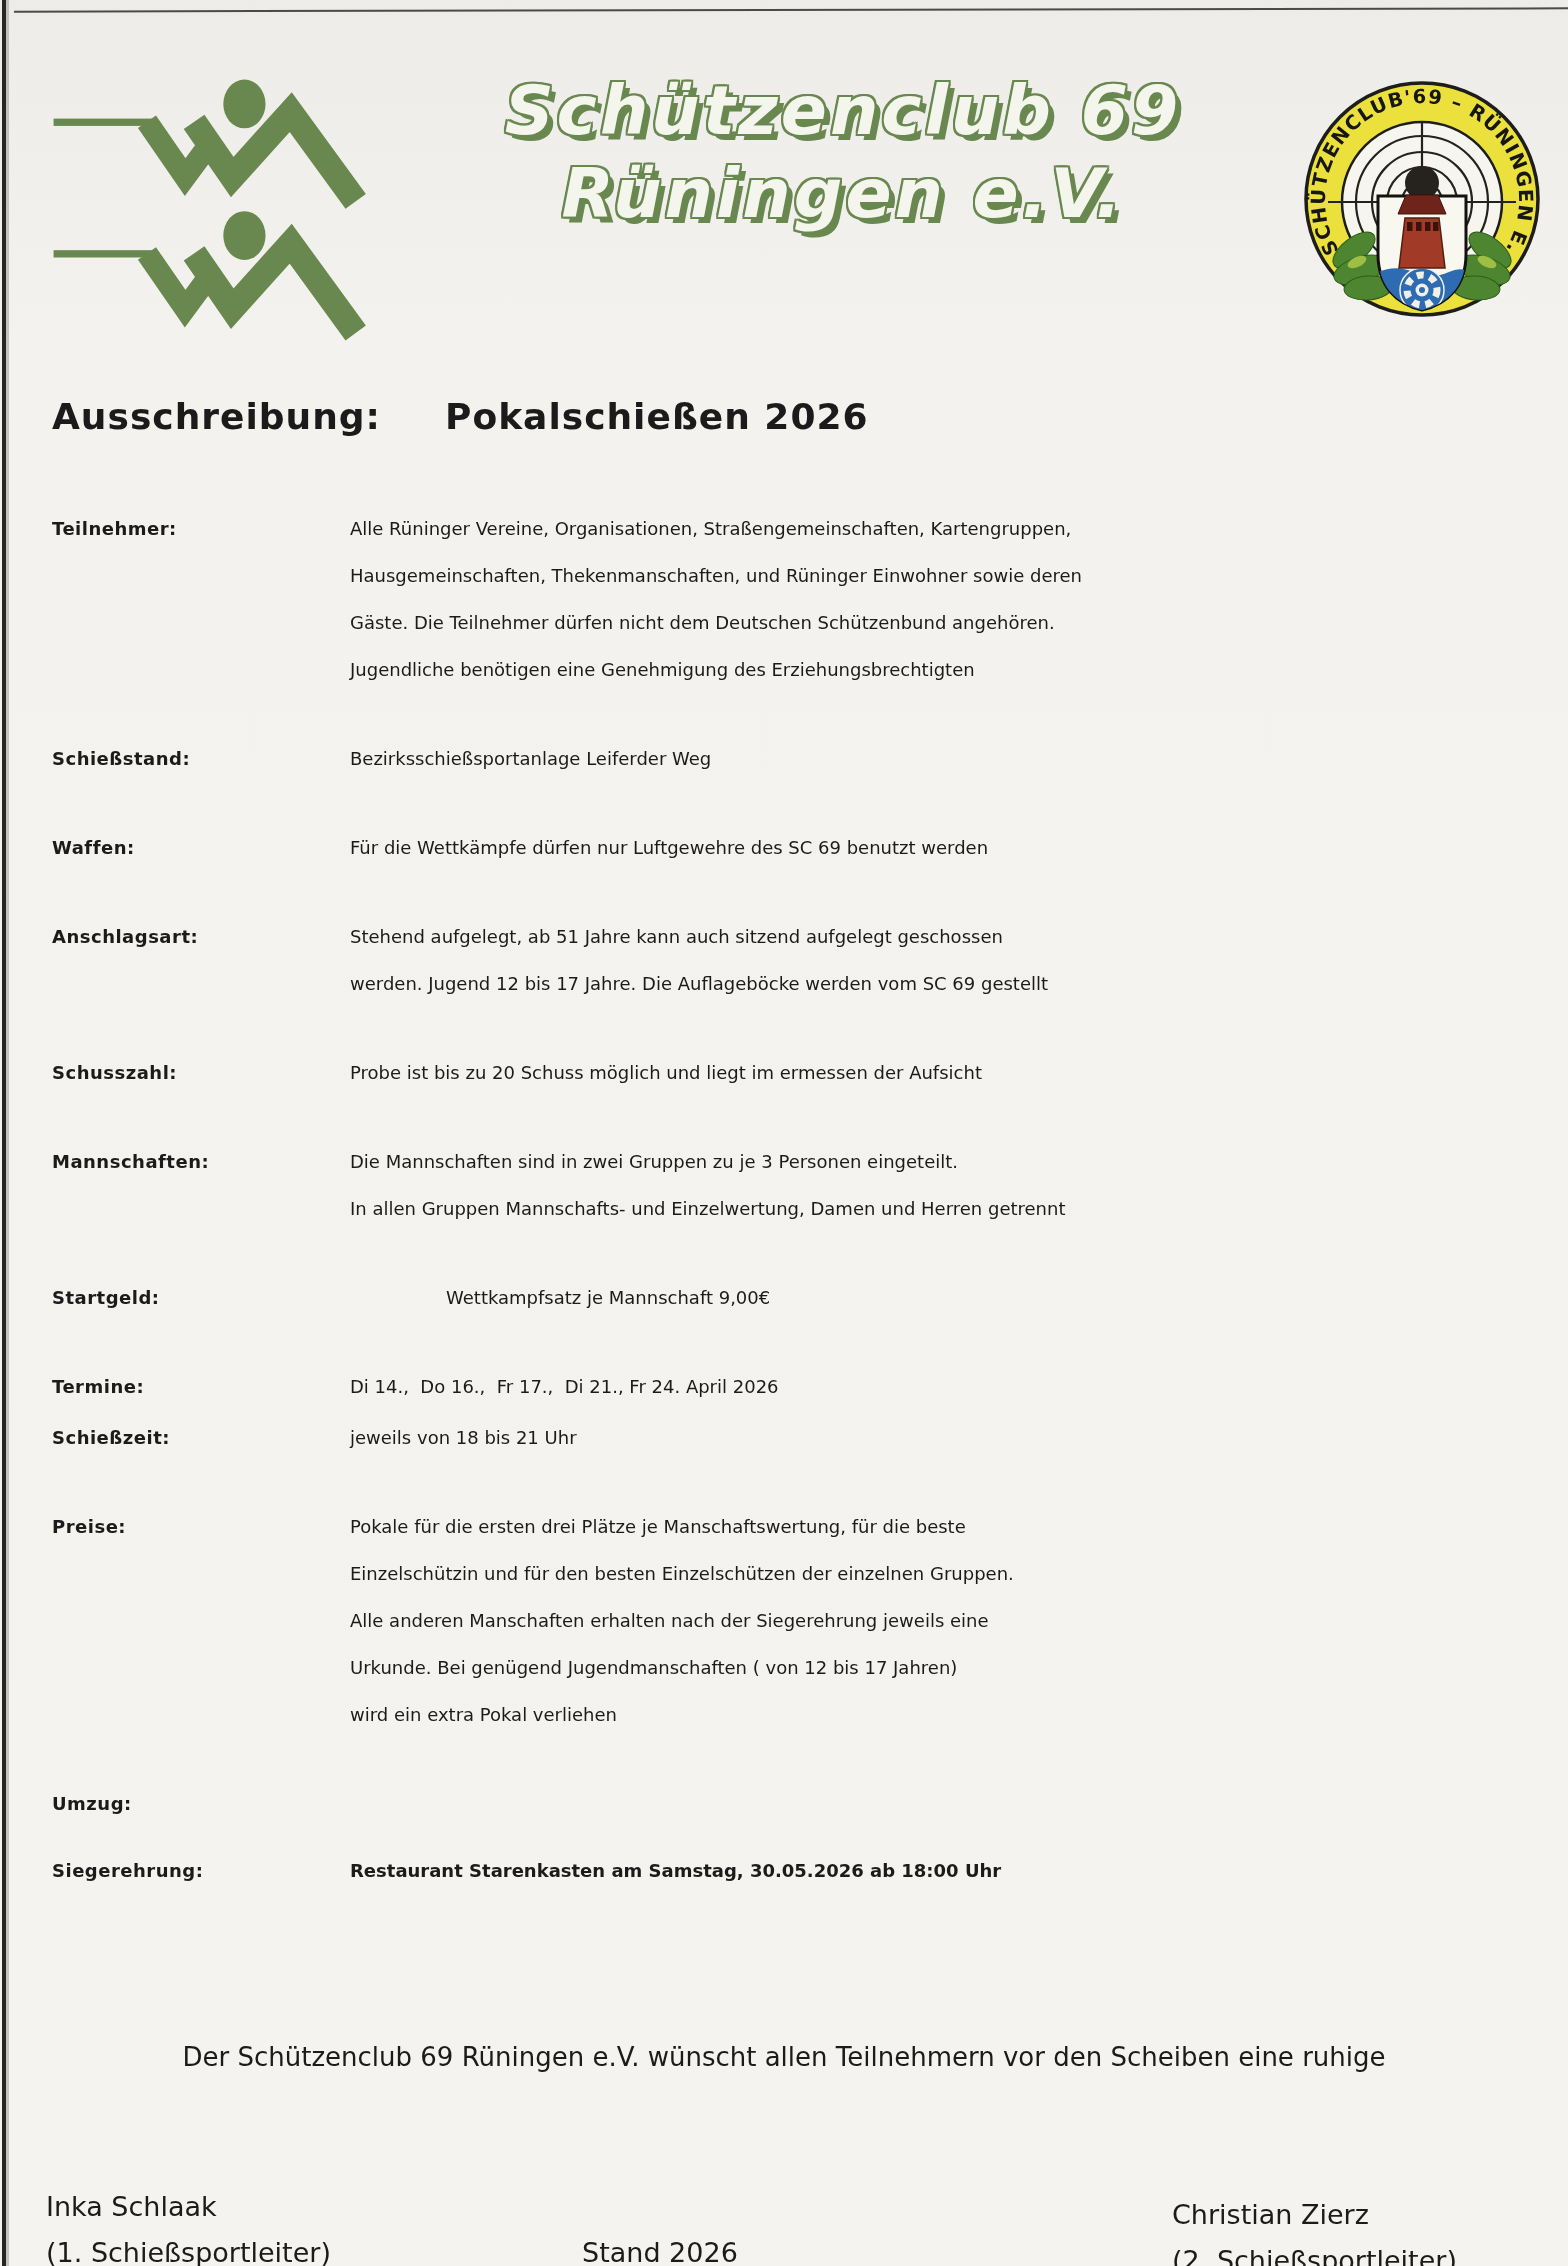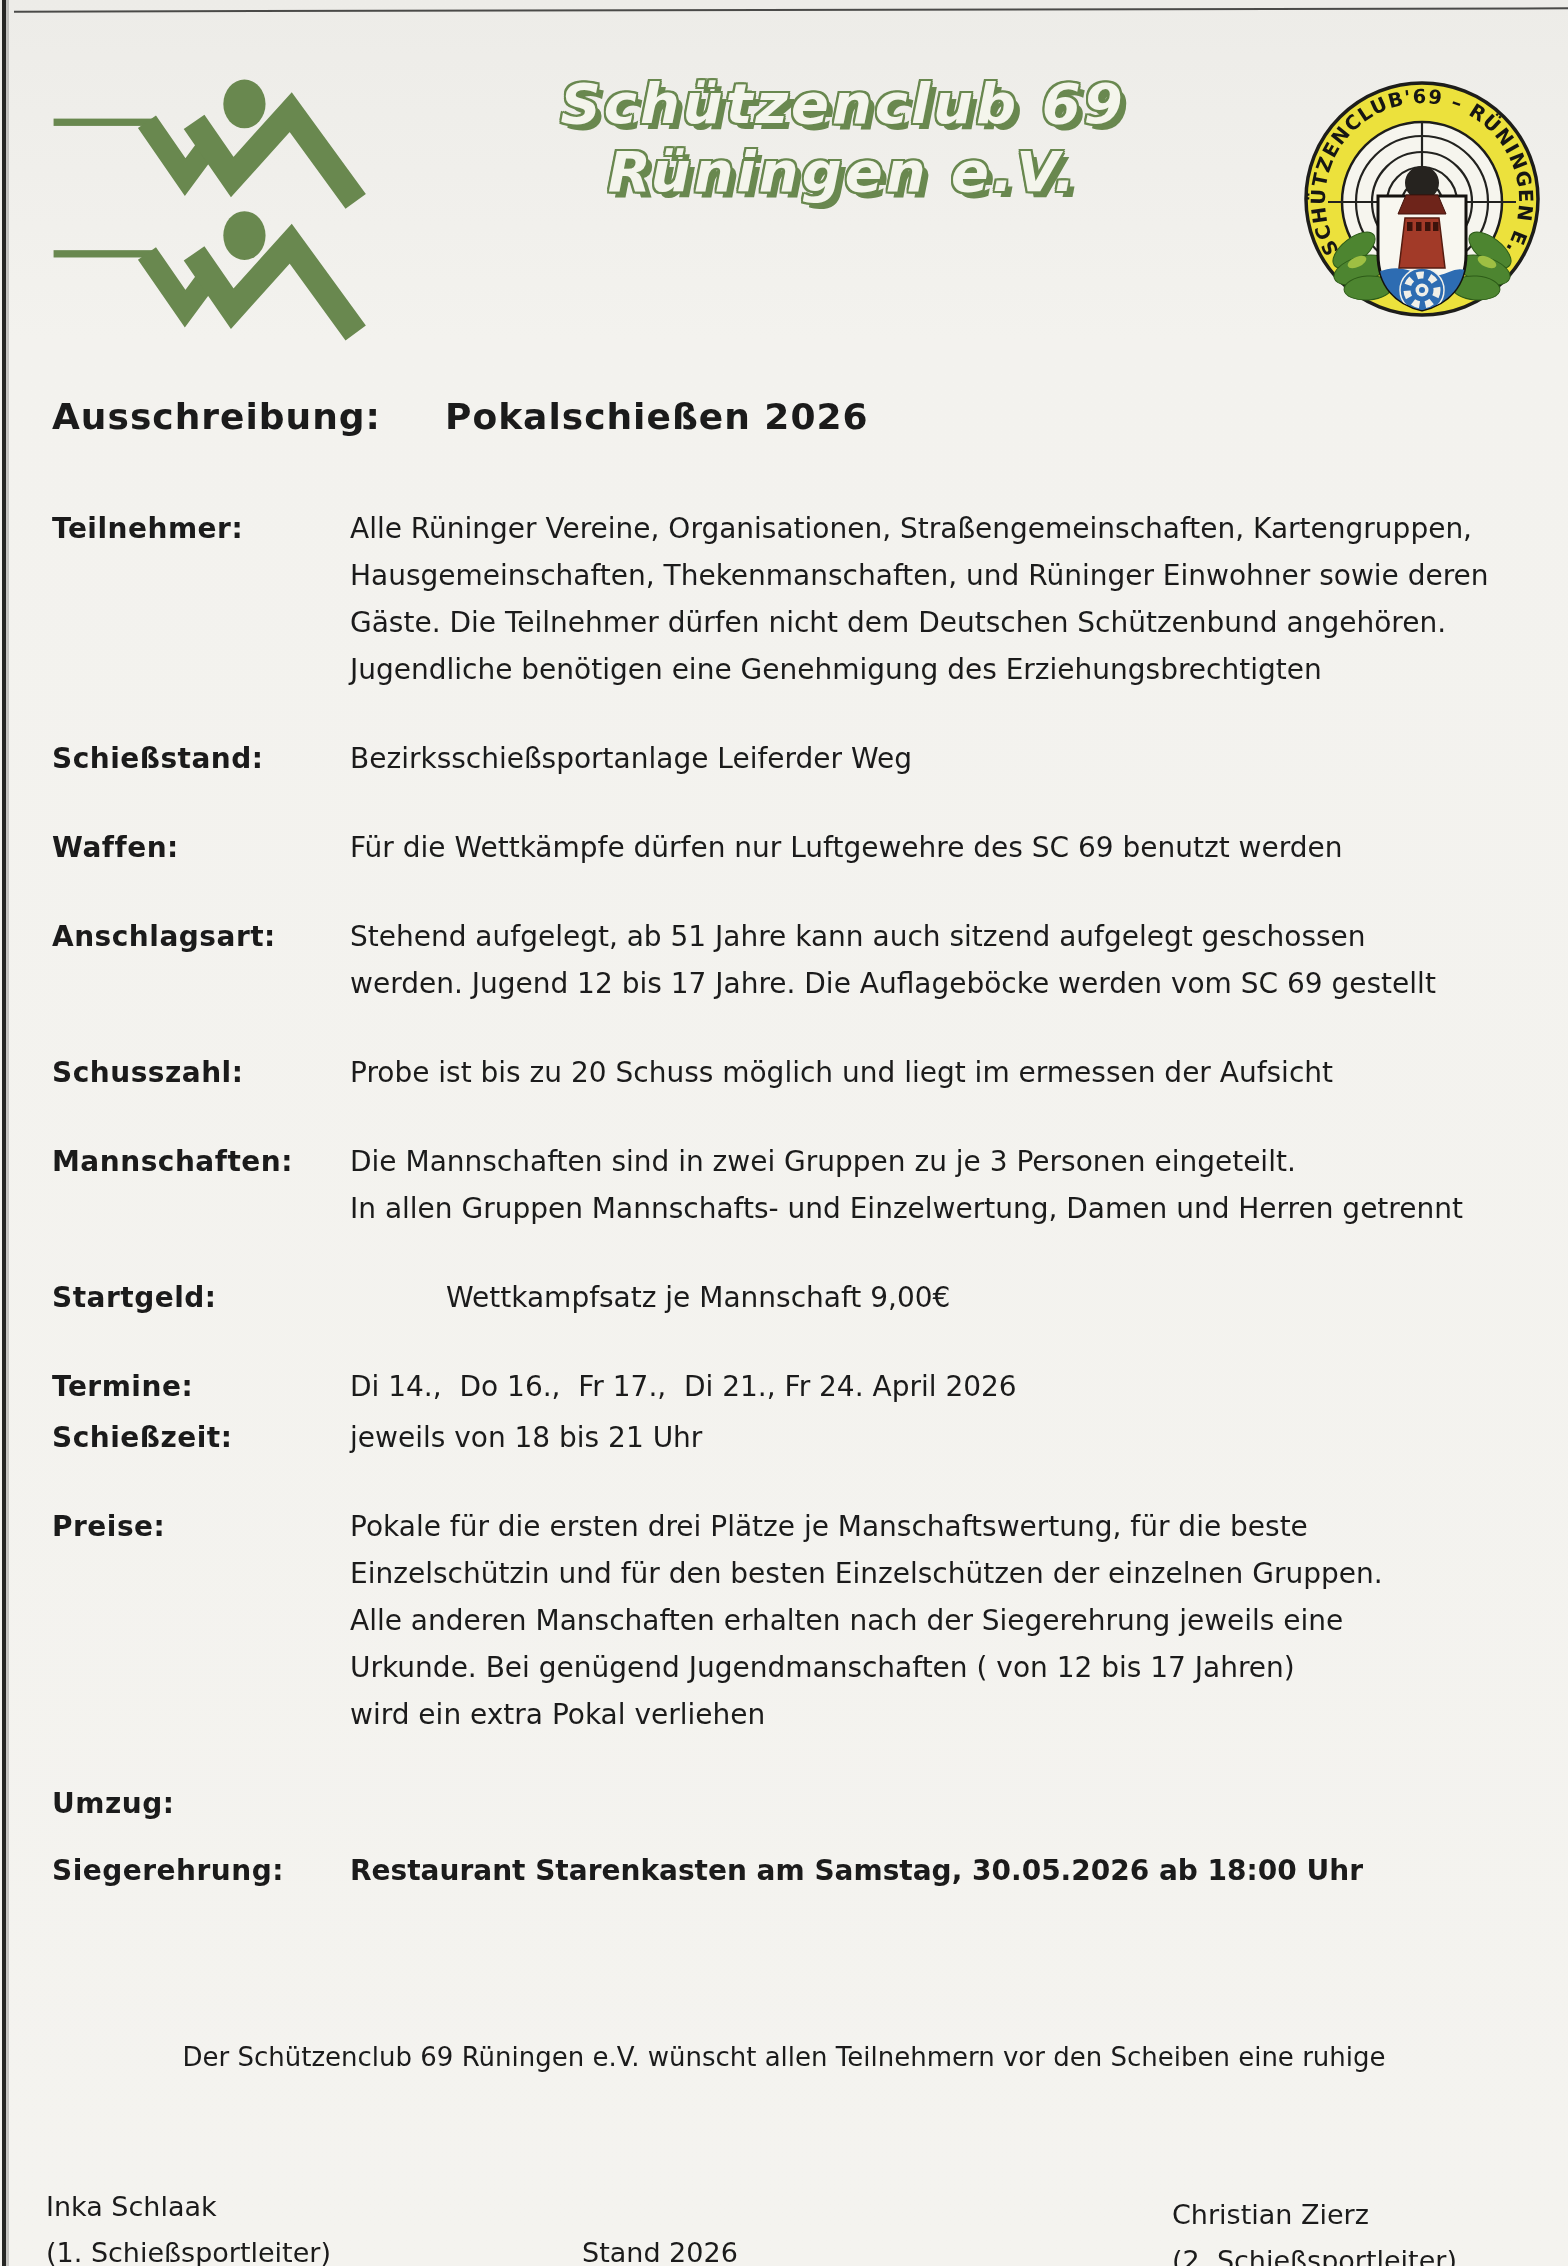--- a/index.html
+++ b/index.html
@@ -14,37 +14,37 @@
   
   .scan-top-line { position:absolute; top:9px; left:14px; right:0; height:2px; background:#4a4a48; transform:rotate(-0.12deg); }
   .scan-left-line { position:absolute; top:0; bottom:0; left:2px; width:4px; background:#262624; }
   .scan-left-soft { position:absolute; top:0; bottom:0; left:6px; width:3px; background:rgba(60,60,58,0.25); }
 
   
   .header { display:flex; align-items:flex-start; padding:64px 26px 0 48px; box-sizing:border-box; }
   .logo-svg { width:336px; height:268px; flex:none; margin-top:14px; }
   .club-name-block { flex:1; text-align:center; padding-top:6px; }
   .club-line {
-    font-size:56px; line-height:1.22; font-weight:bold; font-style:italic; letter-spacing:3px;
+    font-size:68px; line-height:1.22; font-weight:bold; font-style:italic; letter-spacing:3px;
     color:#f4f5ec;
     text-shadow:
       -2px -2px 0 #69884f, 2px -2px 0 #69884f, -2px 2px 0 #69884f, 2px 2px 0 #69884f,
       -2px 0 0 #69884f, 2px 0 0 #69884f, 0 -2px 0 #69884f, 0 2px 0 #69884f,
       6px 6px 0 #69884f;
     white-space:nowrap;
   }
   .emblem-svg { width:240px; height:256px; flex:none; margin-top:6px; }
 
   
   .title-row { margin:50px 0 0 52px; font-size:36px; font-weight:bold; letter-spacing:1px; white-space:nowrap; }
   .title-part2 { margin-left:64px; }
 
   
   .sections { margin-top:68px; }
-  .section { display:flex; margin-top:42px; font-size:28px; line-height:47px; }
+  .section { display:flex; margin-top:42px; font-size:18px; line-height:47px; }
   .section.tight { margin-top:4px; }
   .section.small-gap { margin-top:20px; }
   .section .label { width:350px; flex:none; padding-left:52px; box-sizing:border-box; font-weight:bold; letter-spacing:0.5px; }
   .section .content { flex:1; padding-right:20px; white-space:pre-wrap; }
   .section.extra-indent .content { padding-left:96px; }
   .run-b { font-weight:bold; }
 
   
   .closing { margin-top:46px; text-align:center; font-size:26px; line-height:47px; white-space:pre-wrap; }
 

